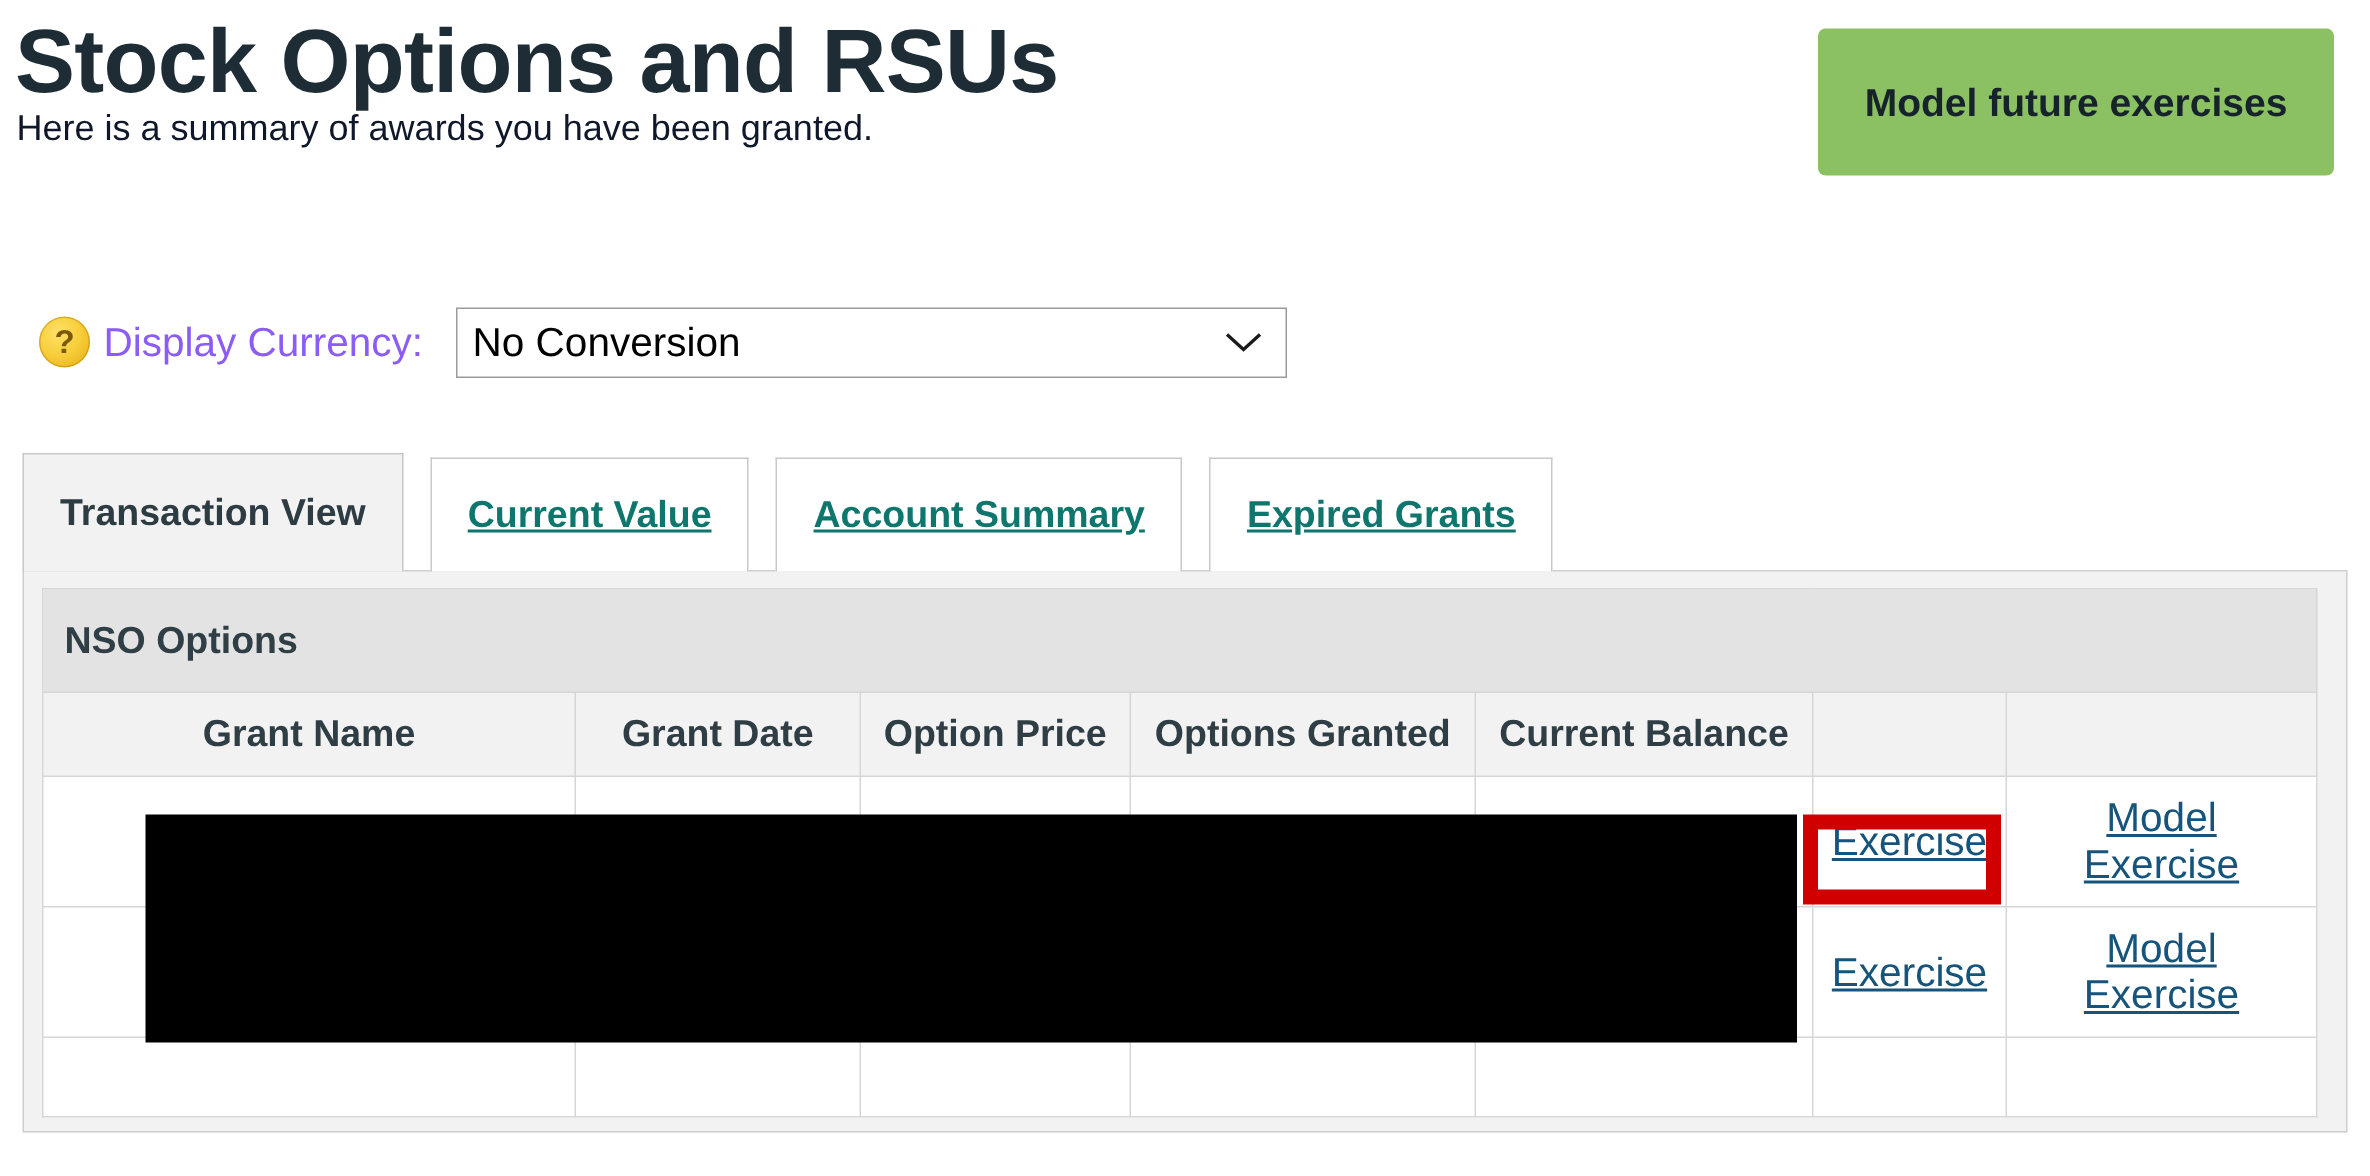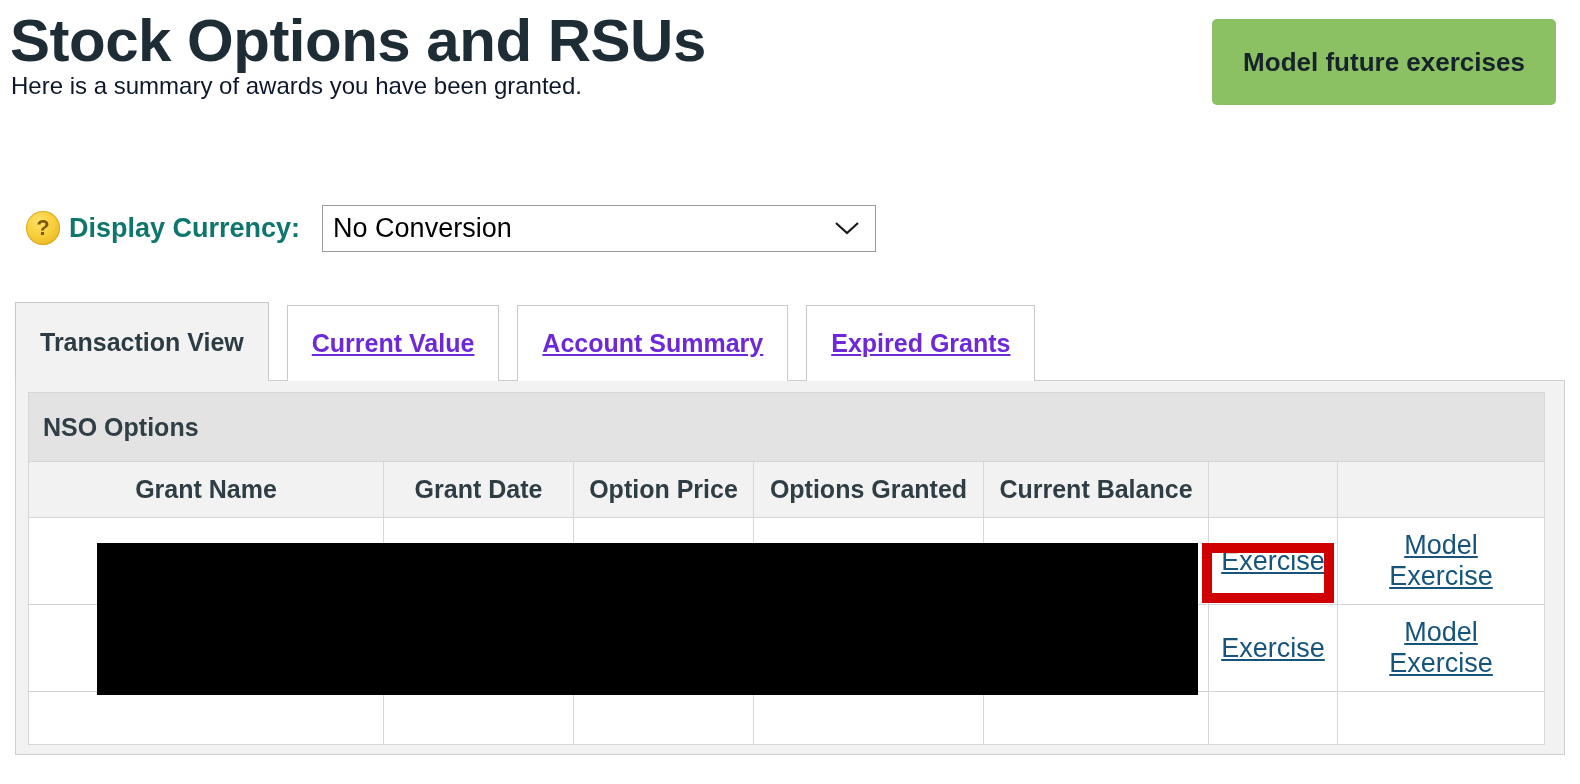--- a/index.html
+++ b/index.html
@@ -41,21 +41,21 @@
     font-weight: 400;
     color: #0f172a;
     margin: 0;
     line-height: 1.2;
   }
   #model-future-exercises-button {
     position: absolute;
     left: 1212px;
     top: 19px;
     width: 344px;
-    height: 86px;
+    height: 98px;
     background: #8cc163;
     border: none;
     border-radius: 5px;
     color: #16232b;
     font-family: "Liberation Sans", sans-serif;
     font-size: 26px;
     font-weight: bold;
     cursor: pointer;
     padding: 0;
     display: flex;
@@ -84,22 +84,22 @@
     justify-content: center;
     font-size: 22px;
     font-weight: bold;
     color: #7a5a07;
     line-height: 1;
     cursor: pointer;
   }
   #currency-label {
     margin-left: 9px;
     font-size: 27px;
-    font-weight: bold;
-    color: #0f766e;
+    font-weight: normal;
+    color: #8b5cf6;
     white-space: nowrap;
   }
   #display-currency-select {
     margin-left: 7px;
     width: 554px;
     height: 47px;
     border: 1px solid #9a9a9a;
     background: #ffffff;
     font-family: "Liberation Sans", sans-serif;
     font-size: 27px;
@@ -152,21 +152,21 @@
     white-space: nowrap;
   }
   .tab.active {
     background: #f2f2f2;
     color: #2d3b43;
     font-weight: bold;
     height: 79px;
     margin-top: 46px;
   }
   .tab.inactive span {
-    color: #6d28d9;
+    color: #0f766e;
     text-decoration: underline;
     font-weight: bold;
   }
 
   
   #tab-panel {
     position: absolute;
     left: 15px;
     top: 380px;
     width: 1550px;

